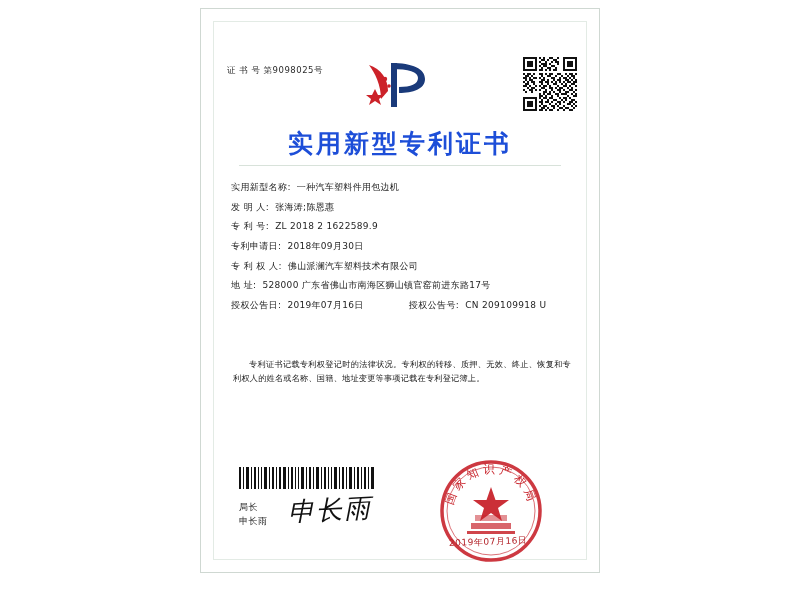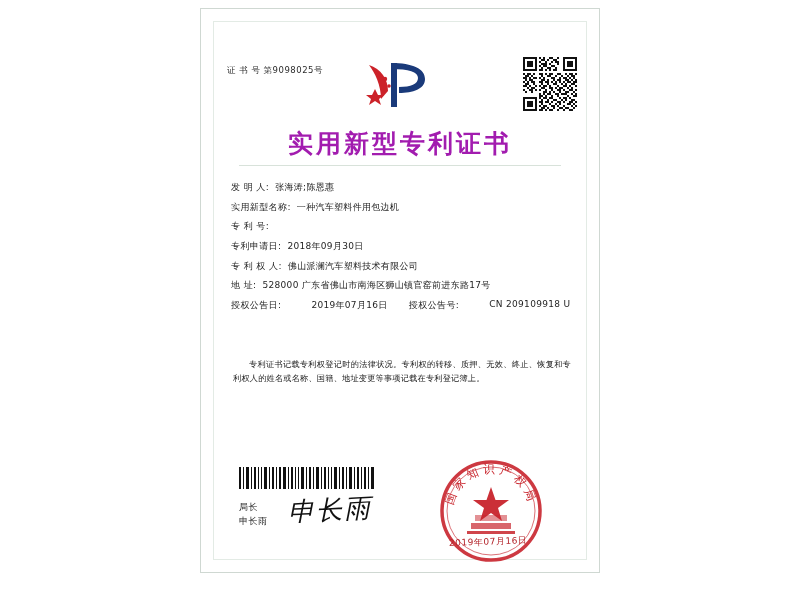--- a/index.html
+++ b/index.html
@@ -67,21 +67,21 @@
   
   .title {
     position: absolute;
     left: 0;
     right: 0;
     top: 118px;
     text-align: center;
     font-size: 25px;
     font-weight: bold;
     letter-spacing: 3px;
-    color: #a21caf;
+    color: #1d4ed8;
     font-family: "DejaVu Sans", sans-serif;
   }
   .title-rule {
     position: absolute;
     left: 38px;
     right: 38px;
     top: 156px;
     height: 1px;
     background: #d8e2da;
   }
@@ -112,22 +112,21 @@
     letter-spacing: 0.3px;
   }
   .row2 {
     display: flex;
     font-size: 9px;
     color: #1f1f1f;
     margin-bottom: 7.5px;
   }
   .row2 .cell {
     display: flex;
-    align-items: flex-start;
-    gap: 24px;
+    align-items: center;
   }
   .row2 .cell.left { flex: 0 0 52%; }
   .row2 .cell.right { flex: 1 1 auto; }
   .row2 .lbl { white-space: nowrap; letter-spacing: 0.4px; }
   .row2 .val { padding-left: 6px; letter-spacing: 0.3px; }
 
   
   .paras {
     position: absolute;
     left: 32px;
@@ -435,29 +434,30 @@
             <rect x="23" y="26" width="2" height="1"></rect>
         </g>
       </svg>
     </div>
 
     <div class="title">实用新型专利证书</div>
     <div class="title-rule"></div>
 
     <div class="fields">
       <div class="row">
+        <span class="lbl">实用新型名称:</span>
+        <span class="val">一种汽车塑料件用包边机</span>
+      </div>
+      <div class="row">
         <span class="lbl">发 明 人:</span>
         <span class="val">张海涛;陈恩惠</span>
       </div>
       <div class="row">
-        <span class="lbl">实用新型名称:</span>
-        <span class="val">一种汽车塑料件用包边机</span>
-      </div>
-      <div class="row">
         <span class="lbl">专 利 号:</span>
+        <span class="val">ZL 2018 2 1622589.9</span>
       </div>
       <div class="row">
         <span class="lbl">专利申请日:</span>
         <span class="val">2018年09月30日</span>
       </div>
       <div class="row">
         <span class="lbl">专 利 权 人:</span>
         <span class="val">佛山派澜汽车塑料技术有限公司</span>
       </div>
       <div class="row">

